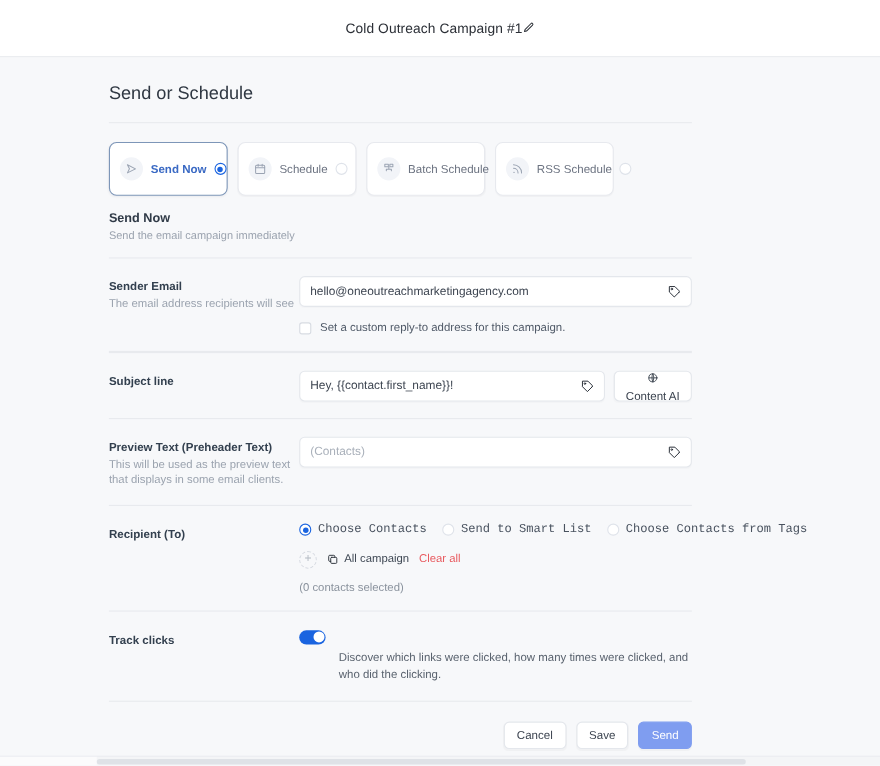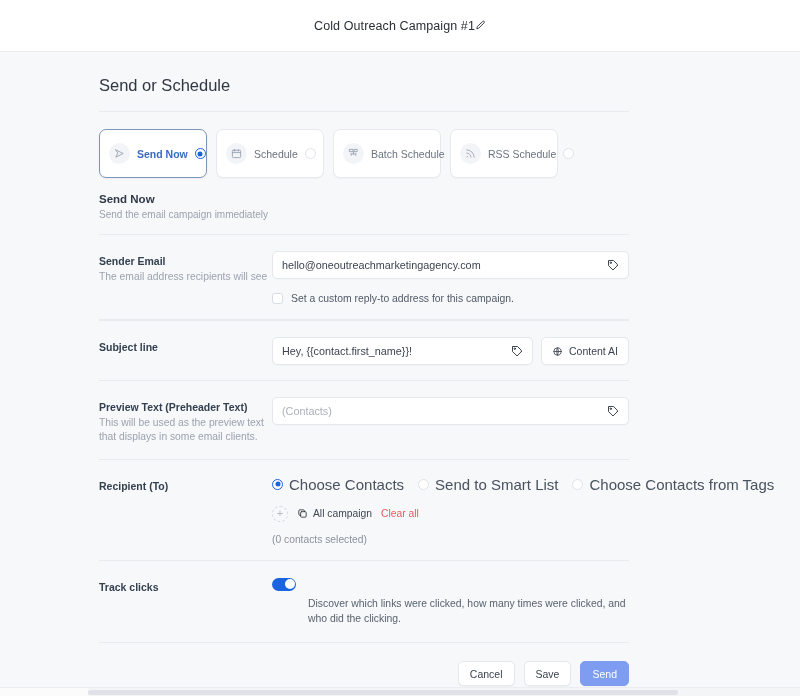--- a/index.html
+++ b/index.html
@@ -127,28 +127,29 @@
   .subject-wrap .input { flex: 1 1 auto; }
   .ai-btn {
     height: 28px;
     background: #fff;
     border: 1px solid #e4e7ec;
     border-radius: 5px;
     display: flex; align-items: center; gap: 6px;
     padding: 0 10px;
     cursor: pointer;
     box-shadow: 0 1px 1px rgba(16,24,40,.02);
+    flex-direction: column;
   }
   .ai-btn .t { font-size: 10.5px; color: #3c4450; white-space: nowrap; }
   .ai-ico { display: flex; align-items: center; color: #3c4450; }
 
   
   .radio-group { display: flex; align-items: center; gap: 6px; }
   .ropt { display: flex; align-items: center; gap: 6px; margin-right: 8px; cursor: pointer; }
-  .ropt .rtxt { font-size: 15px; color: #49525f; white-space: nowrap; }
+  .ropt .rtxt { font-size: 11px; color: #49525f; white-space: nowrap; font-family: Liberation Mono, monospace; }
 
   .chips { display: flex; align-items: center; gap: 9px; margin-top: 13px; }
   .plus-btn {
     width: 16px; height: 16px; border-radius: 50%;
     border: 1px dashed #d6dae1; color: #b5bbc4;
     display: flex; align-items: center; justify-content: center;
     font-size: 11px; line-height: 1; cursor: pointer; flex: 0 0 auto;
   }
   .chip { display: flex; align-items: center; gap: 5px; }
   .chip .ctext { font-size: 10.3px; color: #3f4854; }

